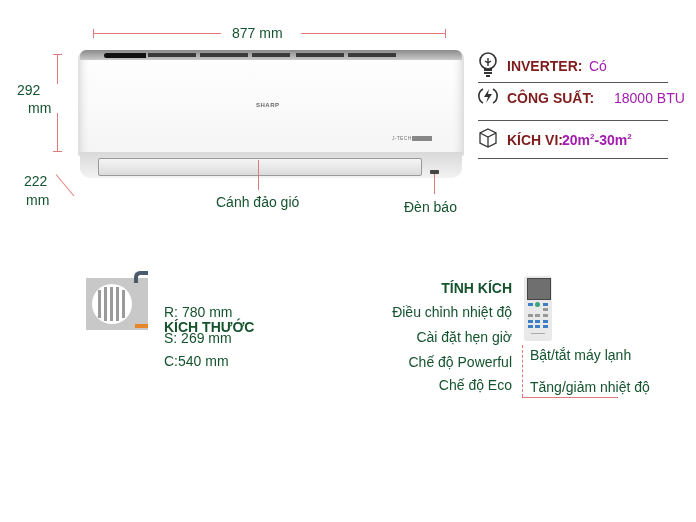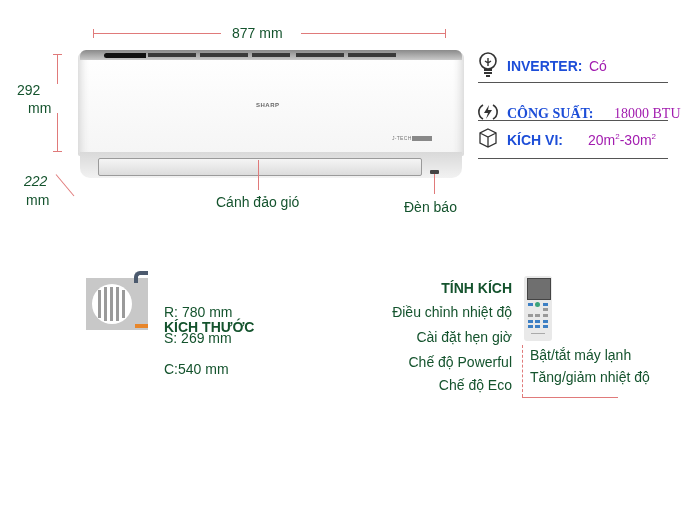--- a/index.html
+++ b/index.html
@@ -20,21 +20,21 @@
                background:linear-gradient(#d9d9d9, #f2f2f2);
                border-radius:0 0 10px 10px; }
   .louver { left:98px; top:158px; width:322px; height:16px;
             background:linear-gradient(#f5f5f5, #dcdcdc);
             border:1px solid #9a9a9a; border-radius:2px; }
   .led { left:430px; top:170px; width:9px; height:4px; background:#444; border-radius:1px; }
   .brand { left:256px; top:102px; font-size:6px; color:#666; font-weight:bold; letter-spacing:0.5px; }
   .jtech { left:392px; top:135px; font-size:5px; color:#777; letter-spacing:0.3px; }
   .jtech-badge { left:412px; top:136px; width:20px; height:5px; background:#888; }
   
-  .spec-label { font-weight:bold; font-size:14px; color:#1d4ed8; }
+  .spec-label { font-weight:bold; font-size:14px; color:#7f1d1d; }
   .spec-val { font-size:14px; color:#a21caf; }
   .spec-line { height:1px; background:#555; left:478px; width:190px; }
   sup { font-size:8px; }
   
   .outdoor { left:86px; top:278px; width:62px; height:52px; background:#c8c8c8; }
   .fan { left:92px; top:284px; width:40px; height:40px; border-radius:50%;
          background:#ffffff; overflow:hidden; }
   .fan-bar { position:absolute; top:3px; width:3px; height:34px; background:#9a9a9a; }
   .hook { left:134px; top:271px; width:14px; height:12px;
           border-top:4px solid #4c5a6e; border-left:4px solid #4c5a6e;
@@ -57,21 +57,21 @@
 <div class="abs txt" style="left:232px;top:25px;">877 mm</div>
 
 <div class="abs red" style="left:57px;top:54px;width:1px;height:30px;"></div>
 <div class="abs red" style="left:57px;top:113px;width:1px;height:39px;"></div>
 <div class="abs red" style="left:53px;top:54px;width:9px;height:1px;"></div>
 <div class="abs red" style="left:53px;top:151px;width:9px;height:1px;"></div>
 <div class="abs txt" style="left:17px;top:82px;text-align:right;">292</div>
 <div class="abs txt" style="left:28px;top:100px;">mm</div>
 
 <div class="abs red" style="left:56px;top:174px;width:28px;height:1px;transform:rotate(50deg);transform-origin:left center;"></div>
-<div class="abs txt" style="left:24px;top:173px;font-style:italic;">222</div>
+<div class="abs txt" style="left:24px;top:173px;">222</div>
 <div class="abs txt" style="left:26px;top:192px;">mm</div>
 
 <div class="abs ac-body"></div>
 <div class="abs ac-top"></div>
 <div class="abs" style="left:104px;top:53px;width:42px;height:5px;background:#111;border-radius:4px 0 0 4px;"></div>
 <div class="abs vent" style="left:148px;width:48px;"></div>
 <div class="abs vent" style="left:200px;width:48px;"></div>
 <div class="abs vent" style="left:252px;width:38px;"></div>
 <div class="abs vent" style="left:296px;width:48px;"></div>
 <div class="abs vent" style="left:348px;width:48px;"></div>
@@ -95,60 +95,60 @@
         <rect x="6" y="17" width="8" height="2" fill="#333"></rect>
         <rect x="6" y="20" width="8" height="2" fill="#333"></rect>
         <rect x="8" y="23" width="4" height="2" fill="#333"></rect>
       </svg>
   </span>
   <span class="abs spec-label" style="left:29px;top:6px;">INVERTER:</span>
   <span class="abs spec-val" style="left:111px;top:6px;">Có</span>
 </div>
 <div class="abs spec-line" style="top:82px;"></div>
 
-<div class="abs" style="left:478px;top:100px;width:210px;height:28px;font-family:Liberation Serif, serif;">
+<div class="abs" style="left:478px;top:84px;width:210px;height:28px;">
   <span class="abs" style="left:0;top:2px;">
     <svg width="20" height="20" viewBox="0 0 20 20">
         <path d="M5 3 A8 8 0 0 0 5 17 M15 3 A8 8 0 0 1 15 17" fill="none" stroke="#333" stroke-width="1.6"></path>
         <path d="M11 3 L6 11 H10 L8 17 L14 8 H10 Z" fill="#333"></path>
       </svg>
   </span>
   <span class="abs spec-label" style="left:29px;top:6px;">CÔNG SUẤT:</span>
   <span class="abs spec-val" style="left:136px;top:6px;">18000 BTU</span>
 </div>
 <div class="abs spec-line" style="top:120px;"></div>
 
 <div class="abs" style="left:478px;top:127px;width:200px;height:28px;">
   <span class="abs" style="left:1px;top:1px;">
     <svg width="18" height="20" viewBox="0 0 18 20">
         <path d="M9 1 L17 5 V15 L9 19 L1 15 V5 Z M1 5 L9 9 L17 5 M9 9 V19" fill="none" stroke="#333" stroke-width="1.3"></path>
       </svg>
   </span>
   <span class="abs spec-label" style="left:29px;top:5px;">KÍCH VI:</span>
-  <span class="abs spec-val" style="left:110px;top:5px;">
+  <span class="abs spec-val" style="left:84px;top:5px;font-weight:bold;">
     <span>20m</span><sup>2</sup><span>-30m</span><sup>2</sup>
   </span>
 </div>
 <div class="abs spec-line" style="top:158px;"></div>
 
 <div class="abs outdoor"></div>
 <div class="abs fan">
   <div class="fan-bar" style="left:6px;height:28px;top:6px;"></div>
   <div class="fan-bar" style="left:12px;"></div>
   <div class="fan-bar" style="left:18px;"></div>
   <div class="fan-bar" style="left:24px;"></div>
   <div class="fan-bar" style="left:30px;height:28px;top:6px;"></div>
 </div>
 <div class="abs hook"></div>
 <div class="abs orange"></div>
 
 <div class="abs txt" style="left:164px;top:280px;font-size:14px;font-weight:bold;margin-top:39px;">KÍCH THƯỚC</div>
 <div class="abs txt" style="left:164px;top:304px;">R: 780 mm</div>
 <div class="abs txt" style="left:164px;top:330px;">S: 269 mm</div>
-<div class="abs txt" style="left:164px;top:353px;margin-top:8px;">C:540 mm</div>
+<div class="abs txt" style="left:164px;top:353px;">C:540 mm</div>
 
 <div class="abs txt" style="right:184px;top:280px;font-weight:bold;">TÍNH KÍCH</div>
 <div class="abs txt" style="right:184px;top:304px;margin-left:40px;">Điều chỉnh nhiệt độ</div>
 <div class="abs txt" style="right:184px;top:329px;">Cài đặt hẹn giờ</div>
 <div class="abs txt" style="right:184px;top:354px;">Chế độ Powerful</div>
 <div class="abs txt" style="right:184px;top:377px;">Chế độ Eco</div>
 
 <div class="abs remote"></div>
 <div class="abs screen"></div>
 <div class="abs" style="left:524px;top:276px;width:28px;height:65px;">
@@ -164,13 +164,13 @@
   <div class="btn" style="left:19px;top:44px;background:#3d7fc4;"></div>
   <div class="btn" style="left:4px;top:49px;background:#3d7fc4;"></div>
   <div class="btn" style="left:11px;top:49px;background:#3d7fc4;"></div>
   <div class="btn" style="left:19px;top:49px;background:#3d7fc4;"></div>
   <div class="btn" style="left:7px;top:57px;width:14px;height:1px;background:#aaa;"></div>
 </div>
 
 <div class="abs" style="left:522px;top:345px;width:0;height:52px;border-left:1px dashed #e07a7a;"></div>
 <div class="abs red" style="left:522px;top:397px;width:96px;height:1px;"></div>
 <div class="abs txt" style="left:530px;top:347px;">Bật/tắt máy lạnh</div>
-<div class="abs txt" style="left:530px;top:369px;">Tăng/giảm nhiệt độ</div>
+<div class="abs txt" style="left:530px;top:379px;">Tăng/giảm nhiệt độ</div>
 
 </body></html>

